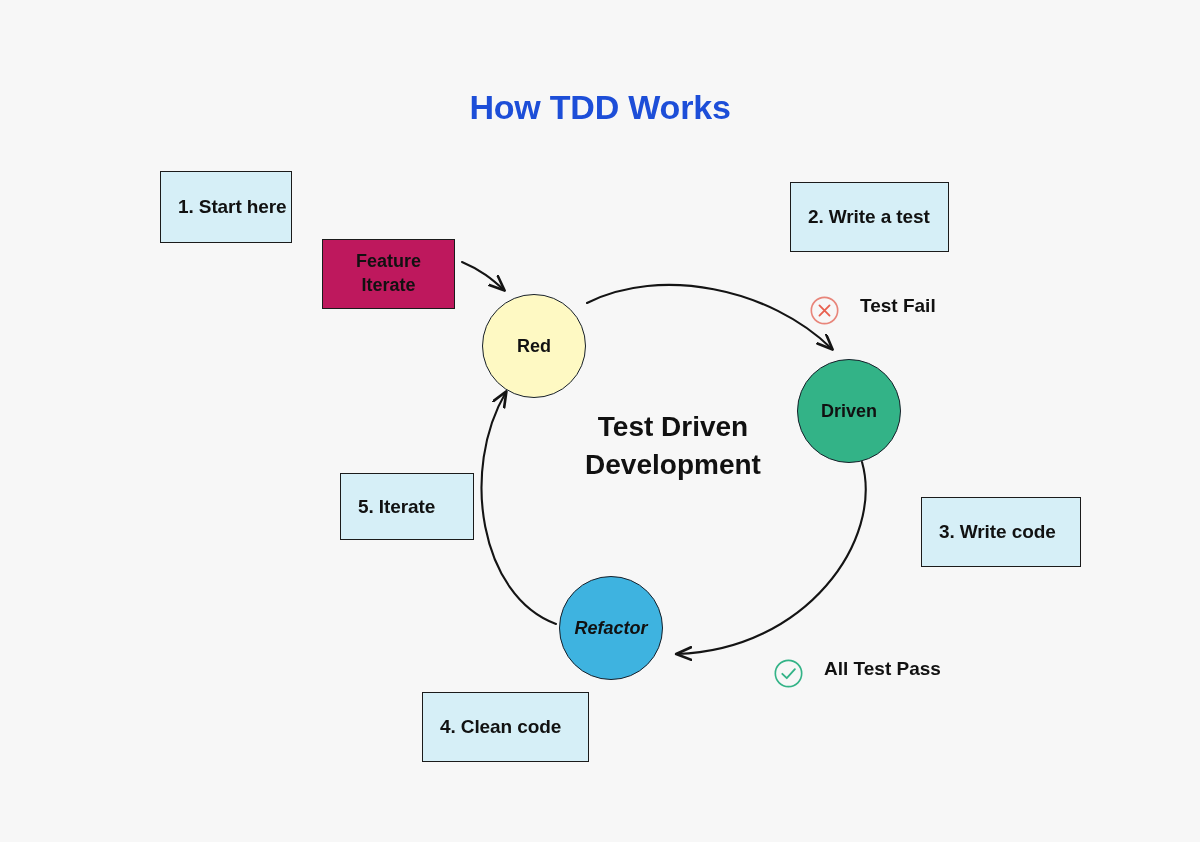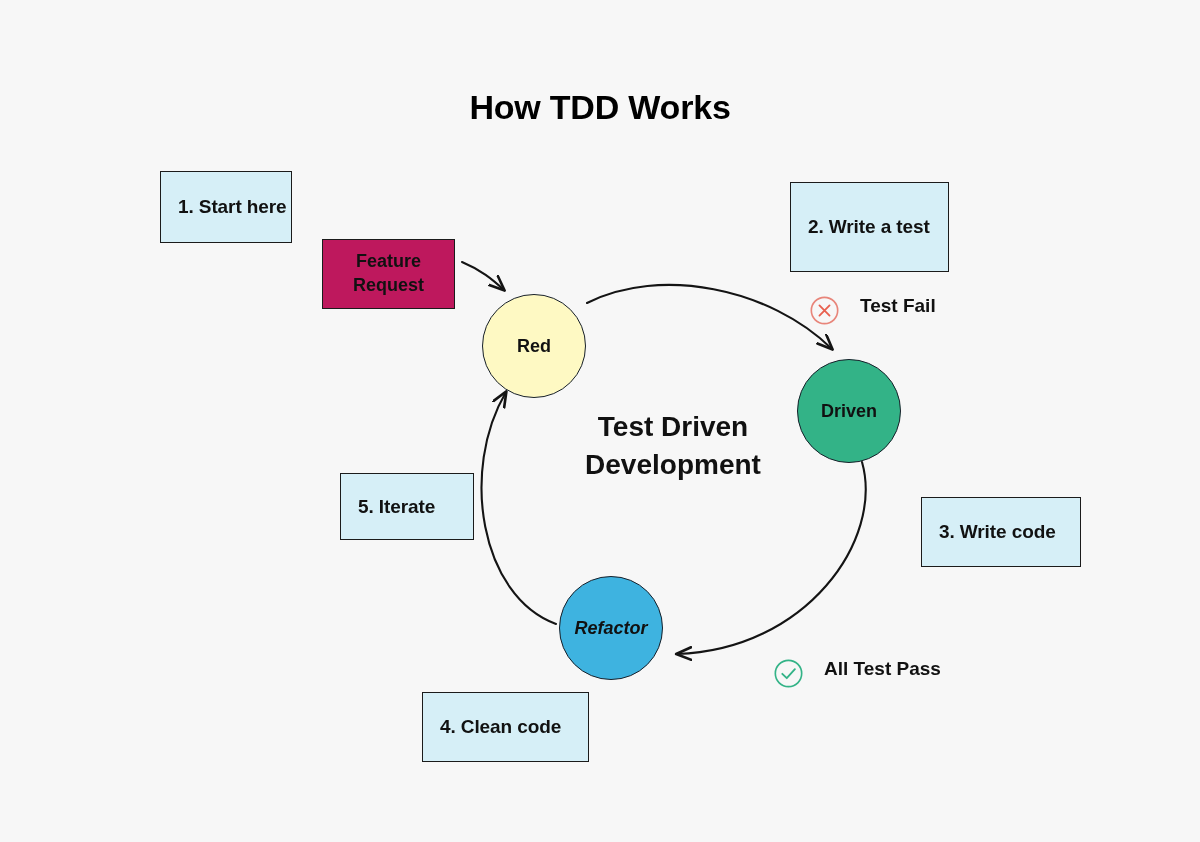--- a/index.html
+++ b/index.html
@@ -29,42 +29,42 @@
   }
 
   .page-title {
     position: absolute;
     left: 0;
     top: 88px;
     width: 1200px;
     text-align: center;
     font-size: 34px;
     font-weight: 700;
-    color: #000000;
+    color: #1d4ed8;
     letter-spacing: -0.2px;
   }
 
   
   .note-box {
     position: absolute;
     box-sizing: border-box;
     background: #d6eff7;
     border: 1.6px solid #1b1b1b;
     display: flex;
     align-items: center;
     justify-content: flex-start;
     padding-left: 17px;
     font-size: 19px;
     font-weight: 700;
     color: #111111;
     letter-spacing: -0.1px;
     margin-left: 21px;
   }
   .note-1 { left: 139px; top: 171px; width: 132px; height: 72px; }
-  .note-2 { left: 769px; top: 182px; width: 159px; height: 90px; }
+  .note-2 { left: 769px; top: 182px; width: 159px; height: 70px; }
   .note-3 { left: 900px; top: 497px; width: 160px; height: 70px; }
   .note-4 { left: 401px; top: 692px; width: 167px; height: 70px; }
   .note-5 { left: 319px; top: 473px; width: 134px; height: 67px; }
 
   
   .feature-box {
     position: absolute;
     left: 322px;
     top: 239px;
     width: 133px;
@@ -180,21 +180,21 @@
   </div>
   <div class="note-box note-4">
     <span>4. Clean code</span>
   </div>
   <div class="note-box note-5">
     <span>5. Iterate</span>
   </div>
 
   <div class="feature-box">
     <span>Feature</span>
-    <span>Request</span>
+    <span>Iterate</span>
   </div>
 
   <div class="node-circle circle-red">
     <span>Red</span>
   </div>
   <div class="node-circle circle-green">
     <span>Driven</span>
   </div>
   <div class="node-circle circle-refactor">
     <span>Refactor</span>

